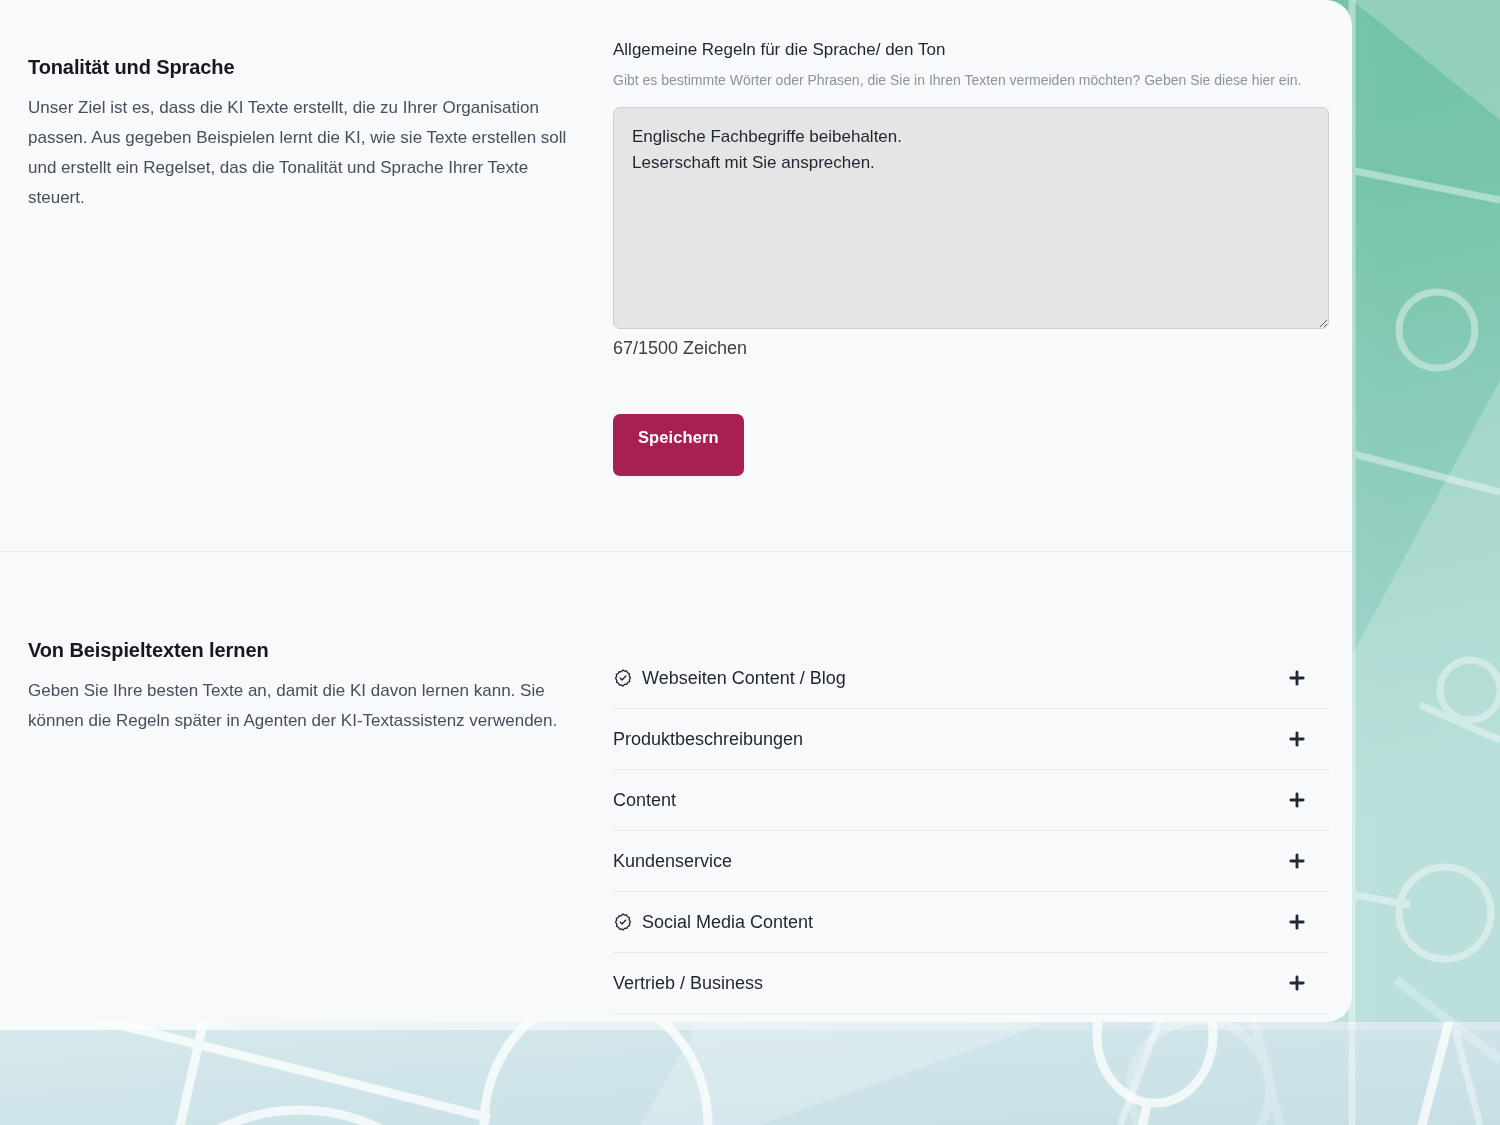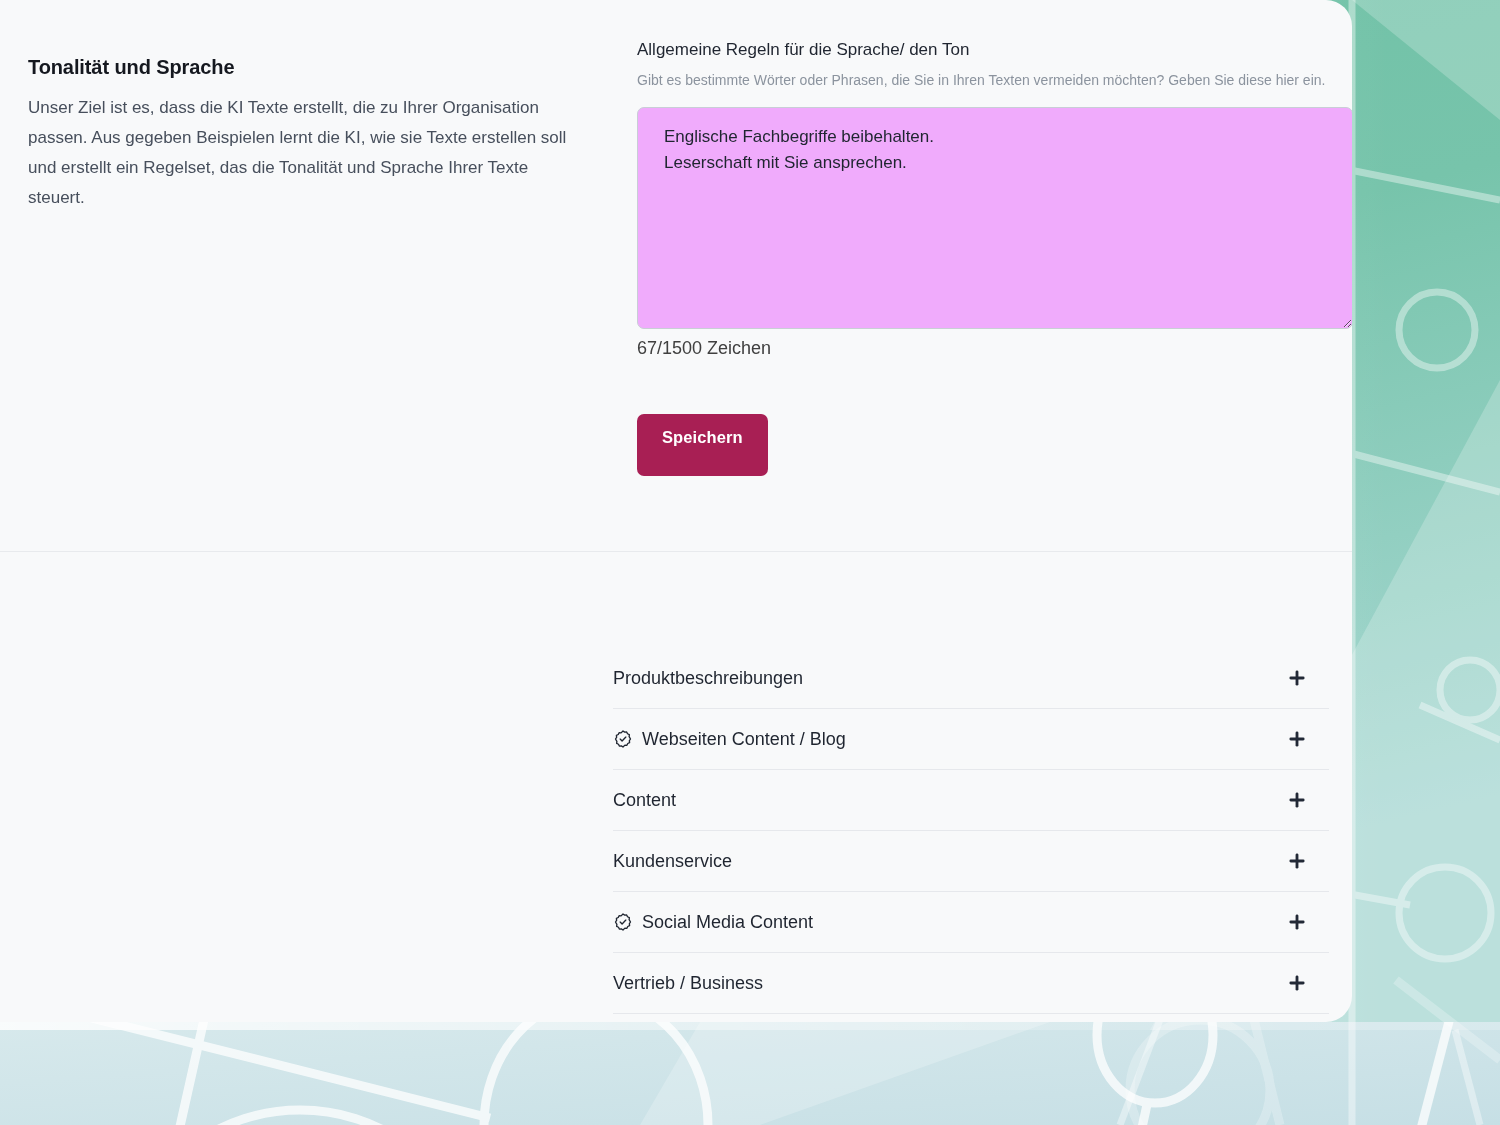--- a/index.html
+++ b/index.html
@@ -106,24 +106,24 @@
     font-size: 14px;
     line-height: 25px;
     color: #8b939e;
   }
 
   .rules-textarea {
     display: block;
     margin-top: 14px;
     width: 716px;
     height: 222px;
-    padding: 16px 26px;
+    padding: 16px 18px;
     border: 1px solid #c9ced6;
     border-radius: 7px;
-    background: #f0abfc;
+    background: #e5e5e5;
     font-family: "Liberation Sans", "DejaVu Sans", sans-serif;
     font-size: 17px;
     line-height: 26px;
     color: #1f2530;
     resize: vertical;
     outline: none;
   }
 
   .char-counter {
     margin-top: 9px;
@@ -258,67 +258,71 @@
 
 <div id="settings-card">
 
   <section class="card-section" id="section-tone">
 
     <div class="left-col" style="top:56px;">
       <h2 class="section-title">Tonalität und Sprache</h2>
       <p class="section-desc">Unser Ziel ist es, dass die KI Texte erstellt, die zu Ihrer Organisation passen. Aus gegeben Beispielen lernt die KI, wie sie Texte erstellen soll und erstellt ein Regelset, das die Tonalität und Sprache Ihrer Texte steuert.</p>
     </div>
 
-    <div class="right-col" style="top:38px;margin-left:24px;">
+    <div class="right-col" style="top:38px;">
       <label class="field-label">Allgemeine Regeln für die Sprache/ den Ton</label>
       <p class="field-hint">Gibt es bestimmte Wörter oder Phrasen, die Sie in Ihren Texten vermeiden möchten? Geben Sie diese hier ein.</p>
 
       <textarea class="rules-textarea" spellcheck="false" placeholder="" style="">Englische Fachbegriffe beibehalten.
 Leserschaft mit Sie ansprechen.</textarea>
 
       <div class="char-counter">67/1500 Zeichen</div>
 
       <button class="save-button" type="button">Speichern</button>
     </div>
   </section>
 
   <div class="section-divider"></div>
 
   <section class="card-section" id="section-learn">
 
+    <div class="left-col" style="top:88px;">
+      <h2 class="section-title">Von Beispieltexten lernen</h2>
+      <p class="section-desc">Geben Sie Ihre besten Texte an, damit die KI davon lernen kann. Sie können die Regeln später in Agenten der KI-Textassistenz verwenden.</p>
+    </div>
 
     <div class="accordion" id="category-accordion">
-  <div class="accordion-row">
-    <span class="acc-left">
-
-      <span class="acc-label">Produktbeschreibungen</span>
-    </span>
-    <svg class="plus-icon" viewBox="0 0 24 24" fill="none" stroke="#222936" stroke-width="3.4" stroke-linecap="round">
-      <path d="M12 4.6 V19.4"></path>
-      <path d="M4.6 12 H19.4"></path>
-    </svg>
-  </div>
-
   <div class="accordion-row">
     <span class="acc-left">
       <svg class="seal-check-icon" viewBox="0 0 24 24" fill="none" stroke="#1f2530" stroke-width="1.6" stroke-linecap="round" stroke-linejoin="round">
         <path d="M12 2.4l2.0 1.35 2.4-.25 1.0 2.2 2.2 1.0-.25 2.4L21 12l-1.35 2.0.25 2.4-2.2 1.0-1.0 2.2-2.4-.25L12 21.6l-2.0-1.35-2.4.25-1.0-2.2-2.2-1.0.25-2.4L3 12l1.35-2.0-.25-2.4 2.2-1.0 1.0-2.2 2.4.25z"></path>
         <path d="M8.6 12.1l2.3 2.3 4.5-4.7"></path>
       </svg>
       <span class="acc-label">Webseiten Content / Blog</span>
     </span>
     <svg class="plus-icon" viewBox="0 0 24 24" fill="none" stroke="#222936" stroke-width="3.4" stroke-linecap="round">
       <path d="M12 4.6 V19.4"></path>
       <path d="M4.6 12 H19.4"></path>
     </svg>
   </div>
 
   <div class="accordion-row">
     <span class="acc-left">
 
+      <span class="acc-label">Produktbeschreibungen</span>
+    </span>
+    <svg class="plus-icon" viewBox="0 0 24 24" fill="none" stroke="#222936" stroke-width="3.4" stroke-linecap="round">
+      <path d="M12 4.6 V19.4"></path>
+      <path d="M4.6 12 H19.4"></path>
+    </svg>
+  </div>
+
+  <div class="accordion-row">
+    <span class="acc-left">
+
       <span class="acc-label">Content</span>
     </span>
     <svg class="plus-icon" viewBox="0 0 24 24" fill="none" stroke="#222936" stroke-width="3.4" stroke-linecap="round">
       <path d="M12 4.6 V19.4"></path>
       <path d="M4.6 12 H19.4"></path>
     </svg>
   </div>
 
   <div class="accordion-row">
     <span class="acc-left">

